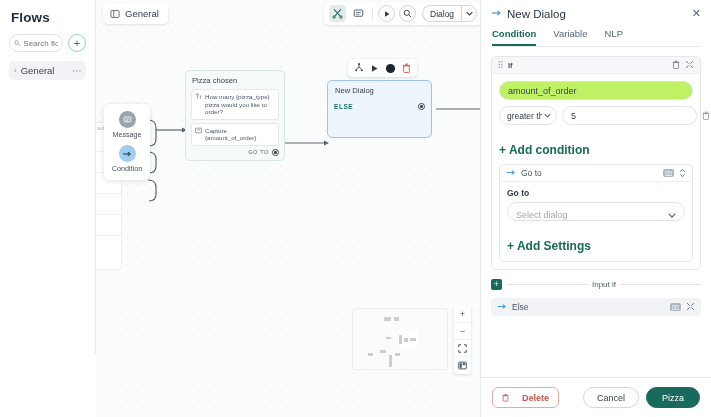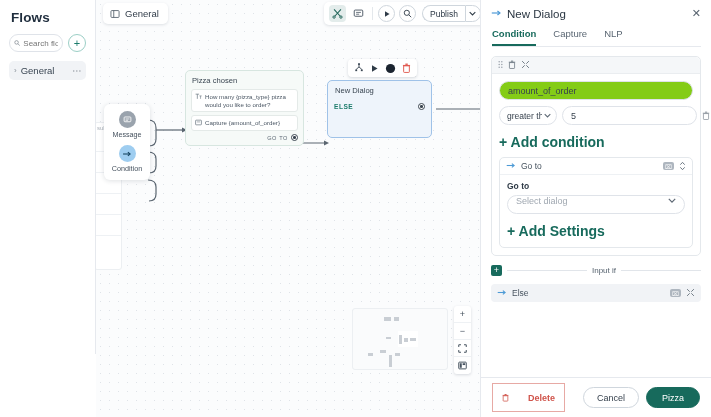--- a/index.html
+++ b/index.html
@@ -105,21 +105,21 @@
     width: 17px; height: 17px; border-radius: 50%;
     display: flex; align-items: center; justify-content: center; font-size: 9px;
   }
   .pal-lbl { font-size: 7.2px; color: #46525f; text-align: center; line-height: 9px; }
 
   
   .wires { position: absolute; left: 0; top: 0; width: 384px; height: 417px; pointer-events: none; }
 
   
   .node-pizza {
-    position: absolute; left: 89px; top: 70px; width: 119px;
+    position: absolute; left: 89px; top: 70px; width: 100px;
     background: #f6faf8; border: 1px solid #d7e6e0; border-radius: 5px; padding: 5px 5px 4px 5px;
   }
   .node-pizza .ntitle { font-size: 7.6px; color: #384450; margin: 0 0 4px 1px; }
   .ncard {
     background: #fff; border: 1px solid #e4eae8; border-radius: 3px;
     padding: 3px 3px; margin-bottom: 3px; display: flex; gap: 3px;
   }
   .ncard .ctext { font-size: 6.2px; color: #4b5764; line-height: 7.6px; }
   .ncard .cic { font-size: 6px; color: #69757f; flex: 0 0 auto; }
   .goto-row { display: flex; align-items: center; justify-content: flex-end; gap: 3px; margin-top: 2px; }
@@ -187,51 +187,51 @@
     border-radius: 5px 5px 0 0; display: flex; align-items: center; padding: 0 6px; gap: 5px;
   }
   .grip { font-size: 7px; color: #9aa2ab; letter-spacing: -1px; }
   .if-lbl { font-size: 7.5px; color: #47535f; font-weight: bold; flex: 1; }
   .hd-ic { font-size: 8px; color: #6d7883; }
   .if-body { padding: 7px 7px 7px 7px; }
 
   .txt-input {
     width: 100%; height: 19px; border: 1px solid #dfe3e9; border-radius: 10px;
     padding: 0 8px; font-size: 9px; color: #37424e; outline: none;
-    font-family: "Liberation Sans", sans-serif; background: #84cc16;
+    font-family: "Liberation Sans", sans-serif; background: #bef264;
   }
   .op-row { display: flex; align-items: center; gap: 5px; margin-top: 6px; }
   .sel-wrap {
     width: 58px; height: 19px; border: 1px solid #dfe3e9; border-radius: 10px;
     display: flex; align-items: center; padding: 0 5px 0 7px; gap: 2px; background: #fff;
   }
   .sel-wrap .sv { font-size: 8.5px; color: #37424e; white-space: nowrap; overflow: hidden; }
   .sel-wrap .sc { font-size: 7px; color: #5d6874; margin-left: auto; }
   .val-input { flex: 1; height: 19px; border: 1px solid #dfe3e9; border-radius: 10px; padding: 0 8px;
     font-size: 9px; color: #37424e; outline: none; font-family: "Liberation Sans", sans-serif; }
   .op-del { width: 13px; display: flex; justify-content: center; font-size: 8px; color: #8b939c; }
-  .link { font-size: 14px; color: #176a5c; font-weight: bold; margin-top: 9px; display: inline-block; }
+  .link { font-size: 12px; color: #176a5c; font-weight: bold; margin-top: 18px; display: inline-block; }
 
   .goto-card { margin-top: 7px; border: 1px solid #e4e8ec; border-radius: 5px; background: #fff; }
   .goto-head {
     height: 17px; border-bottom: 1px solid #eef1f4; display: flex; align-items: center;
     padding: 0 6px; gap: 5px;
   }
   .goto-head .ga { color: #4d9ad6; font-size: 8px; }
   .goto-head .gl { font-size: 8.5px; color: #47535f; flex: 1; }
   .badge-del {
     width: 11px; height: 8px; border-radius: 2px; background: #aeb6bf; color: #fff;
     font-size: 6px; display: flex; align-items: center; justify-content: center;
   }
   .updown { font-size: 7px; color: #6d7883; line-height: 6px; text-align: center; }
   .goto-body { padding: 6px 7px 8px 7px; }
   .fld-lbl { font-size: 8.5px; color: #2f3b47; font-weight: bold; margin-bottom: 4px; }
   .sel-full {
     width: 100%; height: 19px; border: 1px solid #dfe3e9; border-radius: 10px;
-    display: flex; align-items: flex-start; padding: 0 8px; background: #fff;
+    display: flex; align-items: flex-end; padding: 0 8px; background: #fff;
   }
   .sel-full .ph { font-size: 9px; color: #a0a8b1; flex: 1; }
   .sel-full .sc { font-size: 8px; color: #5d6874; }
 
   .elseif-row { display: flex; align-items: center; gap: 5px; margin-top: 9px; }
   .sq-plus {
     width: 11px; height: 11px; border-radius: 2px; background: #176a5c; color: #fff;
     font-size: 9px; line-height: 9px; display: flex; align-items: center; justify-content: center;
   }
   .ei-line { flex: 1; height: 1px; background: #e1e5ea; }
@@ -242,22 +242,22 @@
     display: flex; align-items: center; padding: 0 6px; gap: 5px;
   }
   .else-card .ga { color: #4d9ad6; font-size: 8px; }
   .else-card .gl { font-size: 8.5px; color: #47535f; flex: 1; }
 
   .rp-foot {
     height: 40px; border-top: 1px solid #e6e9ee; display: flex; align-items: center;
     padding: 0 11px; gap: 7px;
   }
   .btn-del {
-    height: 29px; border: 1px solid #e7a9a4; border-radius: 0; color: #d0544b;
-    font-size: 9px; font-weight: bold; display: flex; align-items: center; gap: 19px; padding: 0 9px;
+    height: 21px; border: 1px solid #e7a9a4; border-radius: 6px; color: #d0544b;
+    font-size: 9px; font-weight: bold; display: flex; align-items: center; gap: 13px; padding: 0 9px;
     background: #fff;
   }
   .btn-cancel {
     height: 21px; border: 1px solid #cfd6dd; border-radius: 11px; color: #37424e;
     font-size: 9px; padding: 0 13px; display: flex; align-items: center; background: #fff;
     margin-left: auto;
   }
   .btn-save {
     height: 21px; border: 1px solid #176a5c; border-radius: 11px; background: #176a5c;
     color: #fff; font-size: 9px; padding: 0 15px; display: flex; align-items: center;
@@ -338,21 +338,21 @@
           <polygon points="2.5,1.6 8.2,5 2.5,8.4" fill="#2f3b47"></polygon>
         </svg>
       </div>
       <div class="tb-circ">
         <svg width="9" height="9" viewBox="0 0 16 16">
           <circle cx="6.8" cy="6.8" r="4.6" fill="none" stroke="#2f3b47" stroke-width="1.6"></circle>
           <line x1="10.2" y1="10.2" x2="14.6" y2="14.6" stroke="#2f3b47" stroke-width="1.6"></line>
         </svg>
       </div>
       <div class="publish-grp">
-        <div class="publish-btn">Publish</div>
+        <div class="publish-btn">Dialog</div>
         <div class="publish-caret">
           <svg width="7" height="5" viewBox="0 0 10 6">
             <polyline points="1,1 5,5 9,1" fill="none" stroke="#2f3b47" stroke-width="1.5"></polyline>
           </svg>
         </div>
       </div>
     </div>
 
     <div class="palette">
       <div class="pal-item">
@@ -477,38 +477,39 @@
           <svg width="11" height="8" viewBox="0 0 14 8">
               <line x1="1" y1="4" x2="11" y2="4" stroke="#4d9ad6" stroke-width="1.5"></line>
               <polyline points="8.2,1.4 11.4,4 8.2,6.6" fill="none" stroke="#4d9ad6" stroke-width="1.5"></polyline>
             </svg>
         </span>
         <span class="rp-title">New Dialog</span>
         <span class="rp-close">✕</span>
       </div>
       <div class="rp-tabs">
         <div class="rp-tab active">Condition</div>
-        <div class="rp-tab">Capture</div>
+        <div class="rp-tab">Variable</div>
         <div class="rp-tab">NLP</div>
       </div>
     </div>
 
     <div class="rp-body">
       <div class="if-card">
         <div class="if-head">
           <span class="grip">
             <svg width="5" height="9" viewBox="0 0 6 10">
                 <circle cx="1.4" cy="1.6" r="0.9" fill="#9aa2ab"></circle>
                 <circle cx="4.6" cy="1.6" r="0.9" fill="#9aa2ab"></circle>
                 <circle cx="1.4" cy="5" r="0.9" fill="#9aa2ab"></circle>
                 <circle cx="4.6" cy="5" r="0.9" fill="#9aa2ab"></circle>
                 <circle cx="1.4" cy="8.4" r="0.9" fill="#9aa2ab"></circle>
                 <circle cx="4.6" cy="8.4" r="0.9" fill="#9aa2ab"></circle>
               </svg>
           </span>
+          <span class="if-lbl">If</span>
           <span class="hd-ic">
             <svg width="8" height="9" viewBox="0 0 12 14">
                 <path d="M2 4h8v8.2a1 1 0 0 1-1 1H3a1 1 0 0 1-1-1z" fill="none" stroke="#6d7883" stroke-width="1.2"></path>
                 <line x1="1" y1="3.4" x2="11" y2="3.4" stroke="#6d7883" stroke-width="1.3"></line>
                 <rect x="4.4" y="1" width="3.4" height="1.6" fill="#6d7883"></rect>
               </svg>
           </span>
           <span class="hd-ic">
             <svg width="9" height="9" viewBox="0 0 12 12">
                 <path d="M1.5 1.5l3.4 3.4M10.5 1.5L7.1 4.9M1.5 10.5l3.4-3.4M10.5 10.5L7.1 7.1" stroke="#6d7883" stroke-width="1.3" fill="none"></path>

